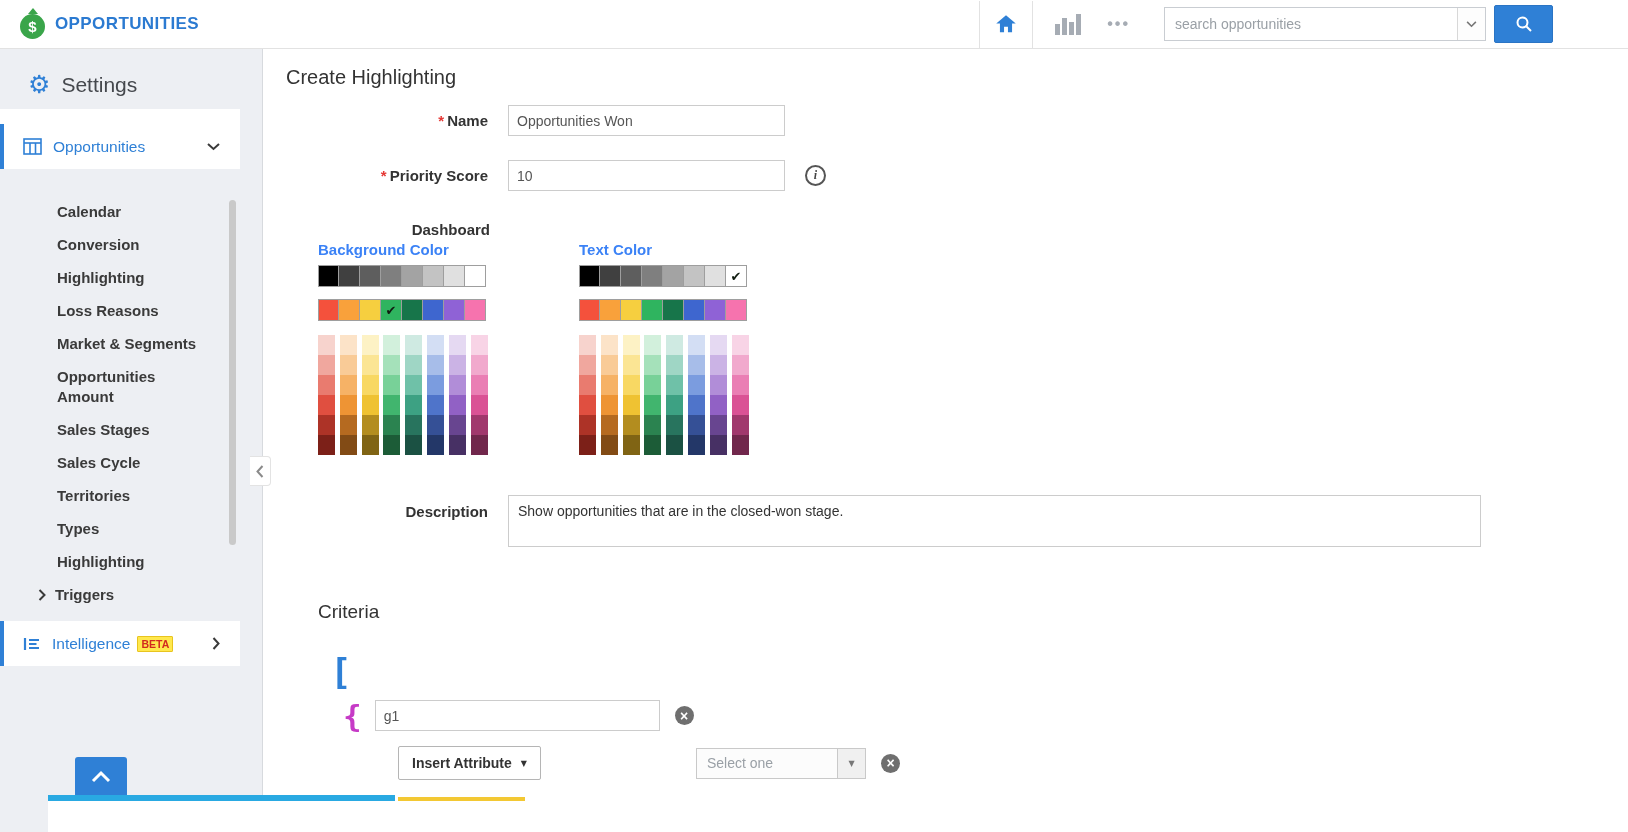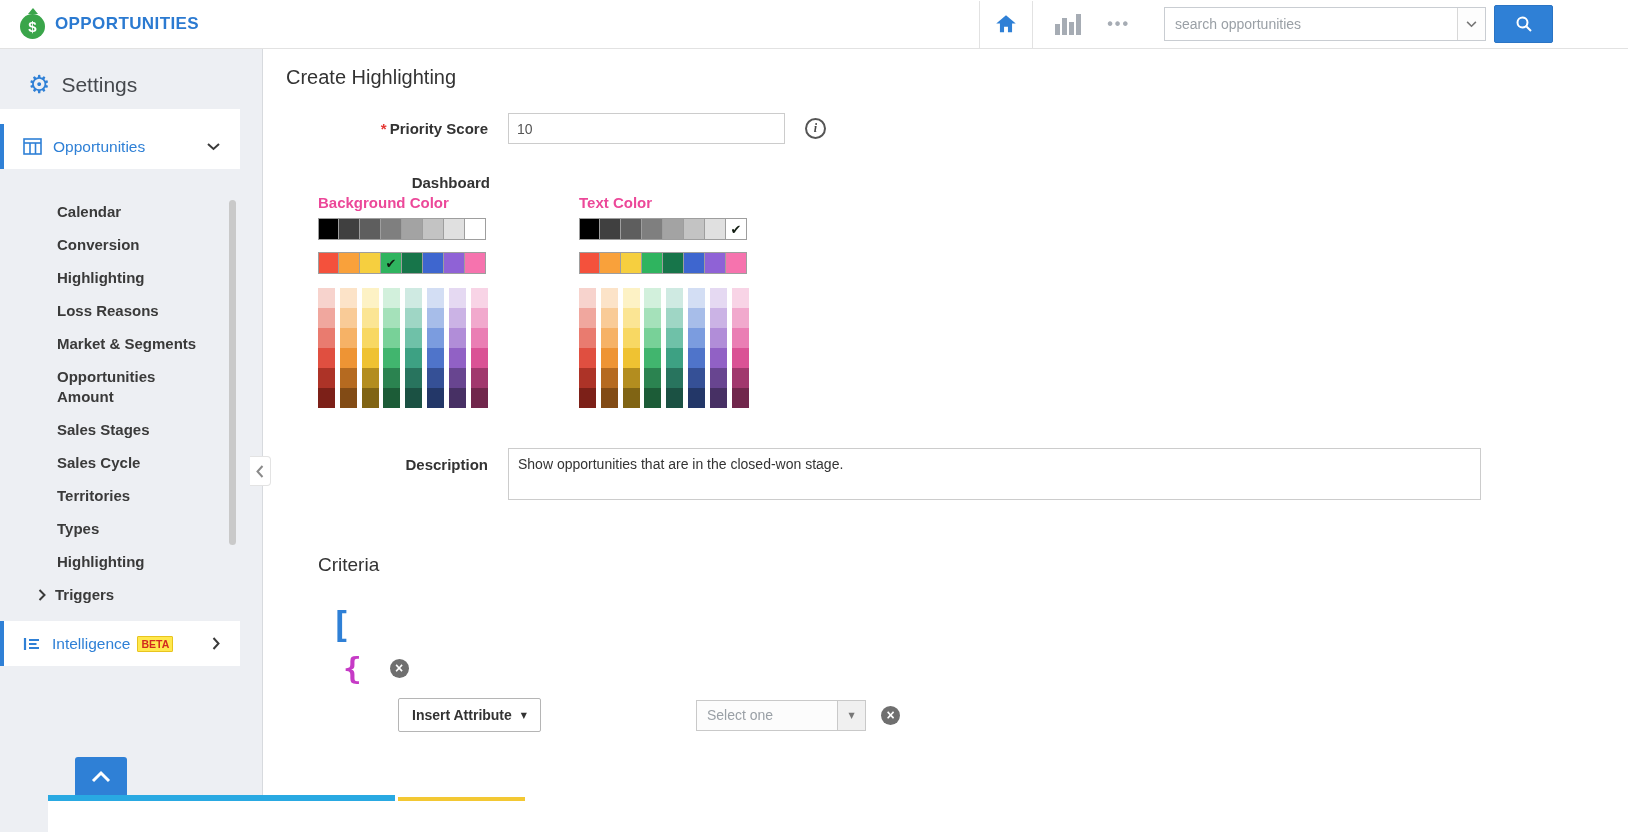--- a/index.html
+++ b/index.html
@@ -71,21 +71,21 @@
   .text-input { margin-left:20px; width:277px; height:31px; box-sizing:border-box; border:1px solid #ccc;
     padding:0 8px; font-size:14px; color:#555; font-family:inherit; }
   .info-icon { margin-left:20px; width:17px; height:17px; border:2px solid #555; border-radius:50%;
     display:flex; align-items:center; justify-content:center; font-family:"Liberation Serif", serif;
     font-style:italic; font-weight:bold; font-size:12px; color:#444; }
   .colors-row { display:flex; align-items:flex-end; margin-top:30px; }
   .palette-block { width:172px; }
   .bgp { margin-left:32px; }
   .txtp { margin-left:89px; }
   .dash-label { text-align:right; font-size:15px; font-weight:bold; color:#333; margin-bottom:3px; }
-  .pal-title { font-size:15px; font-weight:bold; color:#ec4899; margin-bottom:7px; }
+  .pal-title { font-size:15px; font-weight:bold; color:#3b82f6; margin-bottom:7px; }
   .pal-row { display:flex; }
   .pal-row + .pal-row { margin-top:12px; }
   .swatch { position:relative; width:21px; height:22px; box-sizing:border-box; border:1px solid #9e9e9e; cursor:pointer; }
   .swatch + .swatch { border-left:none; }
   .check { position:absolute; top:0; left:0; right:0; bottom:0; display:flex; align-items:center;
     justify-content:center; font-size:13px; font-weight:bold; color:#101c10; font-family:"DejaVu Sans", sans-serif; }
   .pal-grid { margin-top:14px; display:grid; grid-template-columns:repeat(8,17px); grid-auto-rows:20px;
     column-gap:4.8px; row-gap:0; }
   .gcell { width:17px; height:20px; cursor:pointer; }
   .desc-row { display:flex; align-items:flex-start; margin-top:40px; }
@@ -235,20 +235,24 @@
 <div class="yellow-strip"></div>
 <div class="collapse-tab">
   <svg width="8" height="13" viewBox="0 0 8 13">
       <polyline points="6.5,1 1.5,6.5 6.5,12" fill="none" stroke="#8a8a8a" stroke-width="2"></polyline>
     </svg>
 </div>
 
 <main class="content">
   <h1 class="page-title">Create Highlighting</h1>
 
+  <div class="form-row">
+    <div class="label-col"><span class="ast">*</span><span>Name</span></div>
+    <input class="text-input" value="Opportunities Won" style="">
+  </div>
 
   <div class="form-row row-priority">
     <div class="label-col"><span class="ast">*</span><span>Priority Score</span></div>
     <input class="text-input" value="10" style="">
     <span class="info-icon">i</span>
   </div>
 
   <div class="colors-row">
     <div class="palette-block bgp">
       <div class="dash-label">Dashboard</div>
@@ -413,20 +417,21 @@
   </div>
 
   <h2 class="criteria-title">Criteria</h2>
 
   <div class="crit-row rowA">
     <span class="bracket-sq">[</span>
   </div>
 
   <div class="crit-row rowB">
     <span class="bracket-curly">{</span>
+    <input class="text-input g1-input" value="g1" style="">
     <span class="x-circle">×</span>
   </div>
 
   <div class="crit-row rowC">
     <button class="insert-btn">
       <span>Insert Attribute</span>
       <span class="caret">▼</span>
     </button>
     <div class="select-one">
       <span class="select-label">Select one</span>

